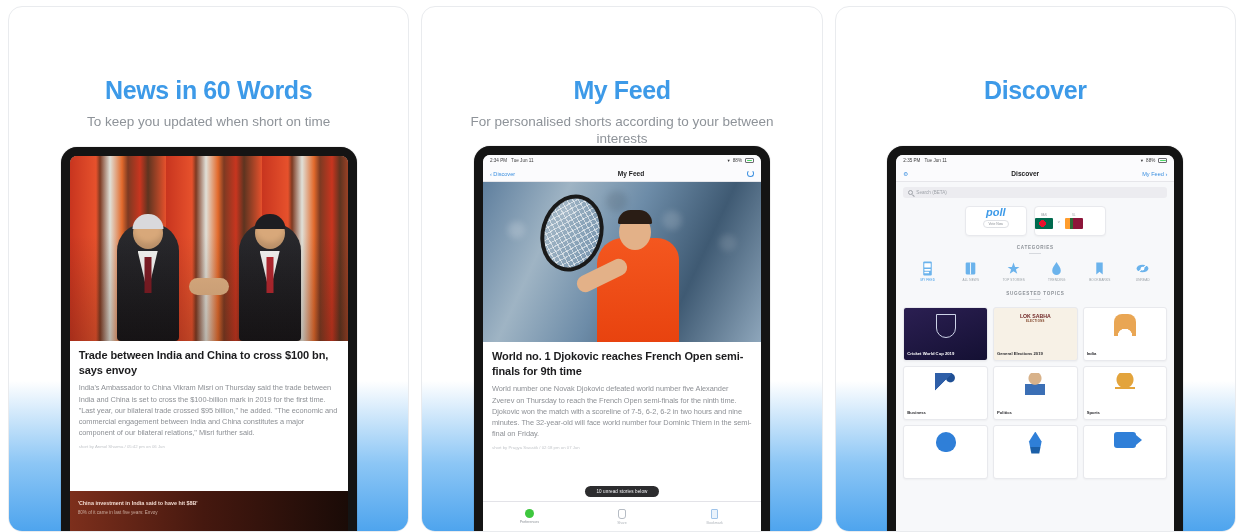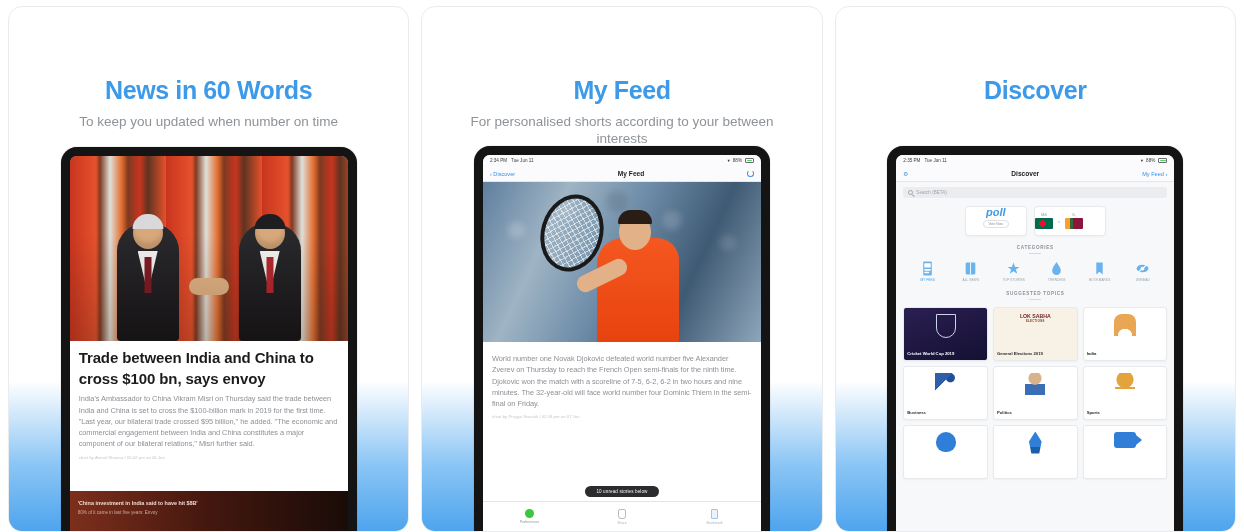--- a/index.html
+++ b/index.html
@@ -93,21 +93,21 @@
          width:7px; height:36px; background:#7d1b24; }
   .tie.red { background:#b3272f; }
   .shirt { position:absolute; top:28px; left:50%; transform:translateX(-50%);
            width:20px; height:32px; background:#f2f2f0; clip-path: polygon(0 0,100% 0,62% 100%,38% 100%); }
   .hands { position:absolute; bottom:46px; left:50%; transform:translateX(-50%);
            width:40px; height:17px; background:#e0b184; border-radius:9px; }
   .article1 {
     flex: 1; background:#fff; padding: 7px 9px 4px 9px; overflow:hidden;
   }
   .art-title {
-    font-size: 15px; font-weight: bold; color:#1c1c1e; line-height:1.38;
+    font-size: 11px; font-weight: bold; color:#1c1c1e; line-height:1.38;
     letter-spacing: -0.1px;
   }
   .art-body {
     margin-top:4px; font-size: 7.4px; color:#8d9095; line-height:1.52;
     letter-spacing: -0.05px;
   }
   .art-credit { margin-top:5px; font-size:4.3px; color:#c4c7cb; }
   .banner1 {
     position:absolute; left:0; right:0; bottom:0; height:40px;
     background: linear-gradient(90deg,#7d2f1c 0%, #45180f 48%, #1a0b07 100%);
@@ -251,21 +251,21 @@
       border-left:6px solid #2f7fd8; border-top:5px solid transparent; border-bottom:5px solid transparent; }
 </style>
 </head>
 <body>
 
 <div class="gallery">
 
   <div class="panel">
     <div class="panel-head">
       <div class="panel-title">News in 60 Words</div>
-      <div class="panel-sub">To keep you updated when number on time</div>
+      <div class="panel-sub">To keep you updated when short on time</div>
     </div>
     <div class="wash"></div>
     <div class="tablet t1">
       <div class="screen">
         <div class="hero1">
           <div class="figures">
             <div class="fig left">
               <div class="head"></div>
               <div class="hair"></div>
               <div class="shirt"></div>
@@ -328,20 +328,21 @@
           <div class="crowd"></div>
           <div class="player">
             <div class="p-body"></div>
             <div class="p-head"></div>
             <div class="p-hair"></div>
             <div class="p-armr"></div>
             <div class="racket"></div>
           </div>
         </div>
         <div class="article2">
+          <div class="art-title">World no. 1 Djokovic reaches French Open semi-finals for 9th time</div>
           <div class="art-body">World number one Novak Djokovic defeated world number five Alexander Zverev on Thursday to reach the French Open semi-finals for the ninth time. Djokovic won the match with a scoreline of 7-5, 6-2, 6-2 in two hours and nine minutes. The 32-year-old will face world number four Dominic Thiem in the semi-final on Friday.</div>
           <div class="art-credit">short by Pragya Swastik / 02:18 pm on 07 Jun</div>
         </div>
         <div class="pill-wrap">
           <div class="pill">10 unread stories below</div>
         </div>
         <div class="tabbar">
           <div class="tab active">
             <span class="dot-ico"></span>
             <span class="tab-lb">Preferences</span>

